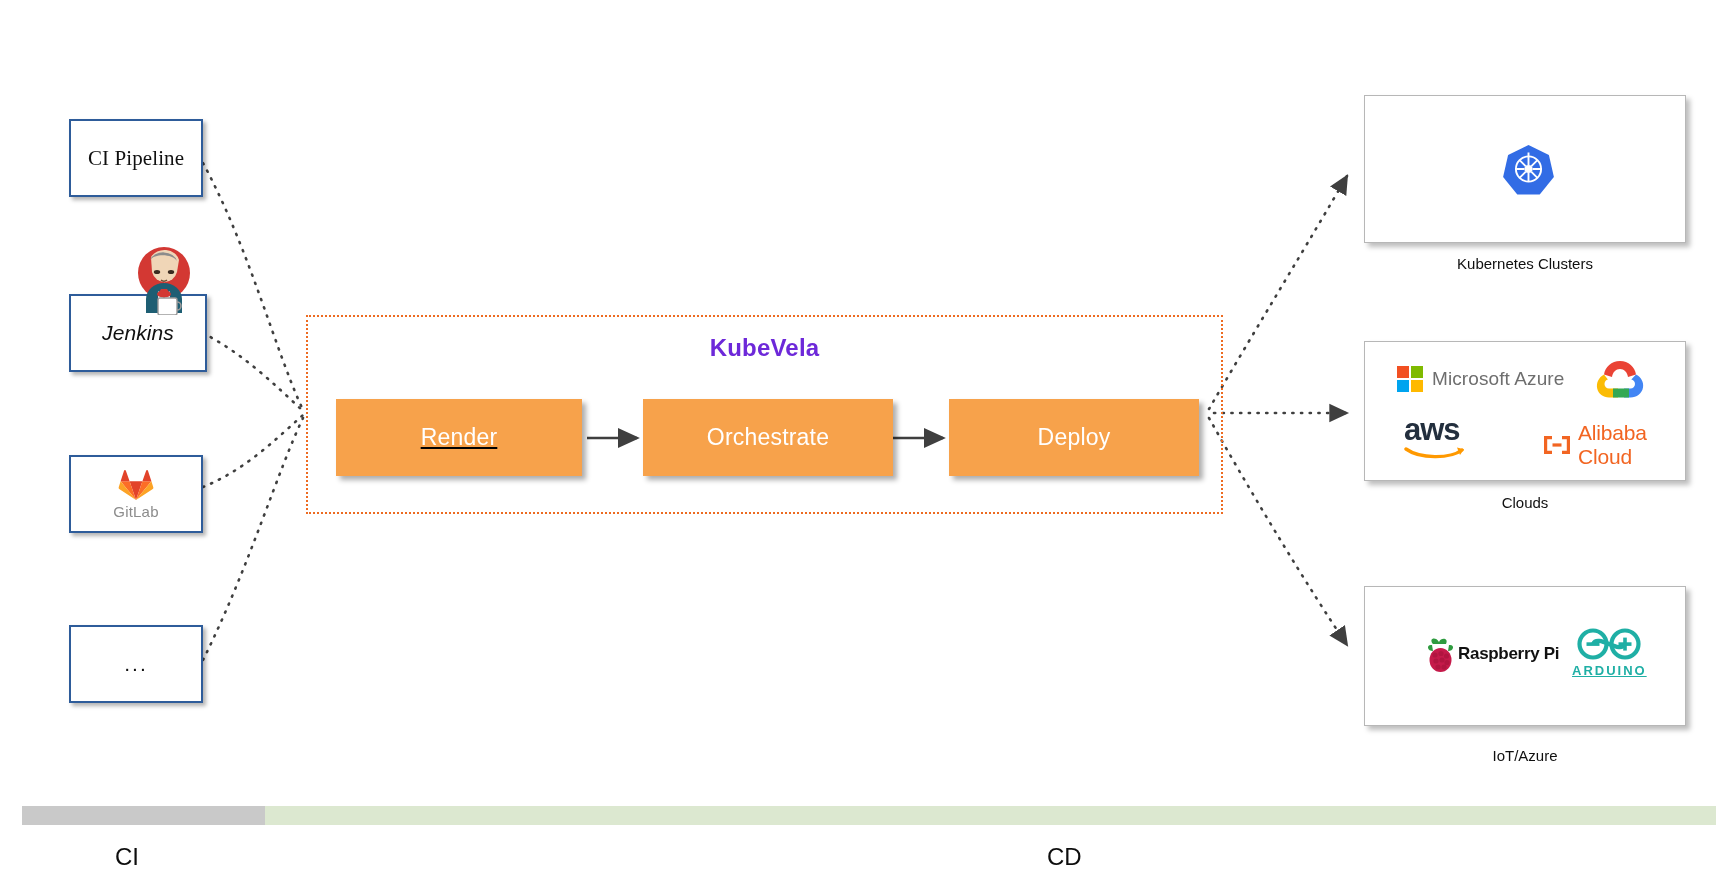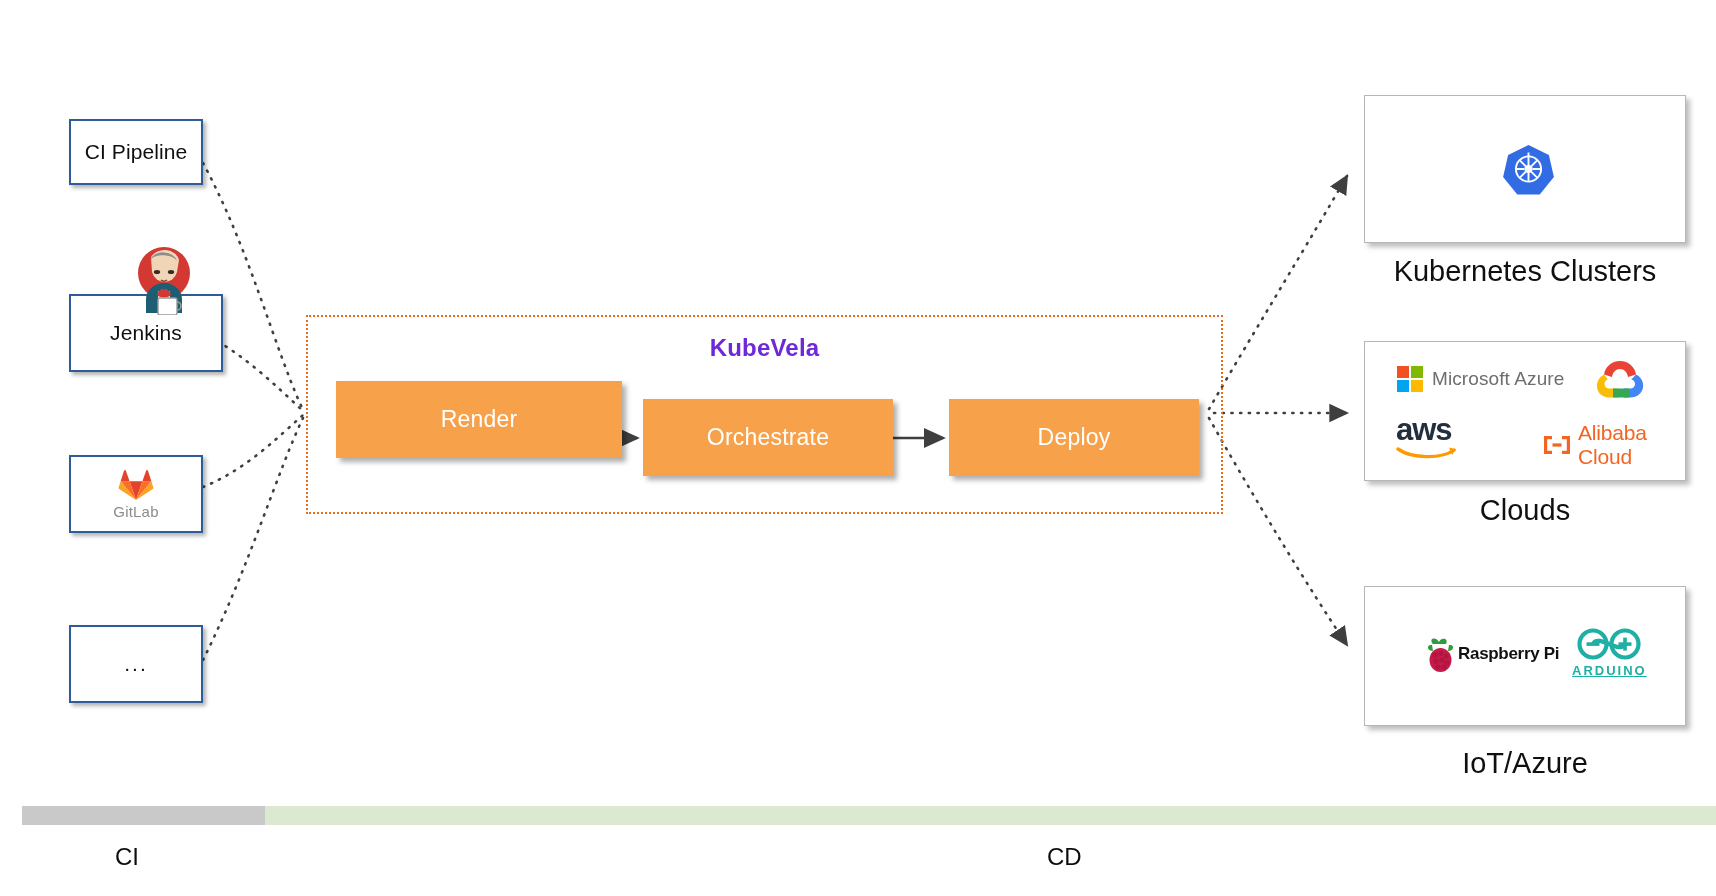--- a/index.html
+++ b/index.html
@@ -28,21 +28,21 @@
   
   .tgt-box{
     background:#ffffff;
     border:1.5px solid #b7b7b7;
     box-shadow:4px 4px 5px rgba(0,0,0,0.26);
     box-sizing:border-box;
     position:absolute;
   }
   .tgt-caption{
     position:absolute;text-align:center;width:100%;
-    font-size:29px;color:#101010;white-space:nowrap;
+    font-size:15px;color:#101010;white-space:nowrap;
   }
 
   
   #kubevela-container{
     position:absolute;
     border:2.5px dotted #ED6B21;
     box-sizing:border-box;
     background:transparent;
   }
   #kubevela-title{
@@ -108,42 +108,42 @@
       <path d="M1214,413 L 1347,413" marker-end="url(#arrowDot)"></path>
       <path d="M1209,418 C 1255,500 1310,590 1347,645" marker-end="url(#arrowDot)"></path>
     </g>
 
     <g stroke="#3f3f3f" stroke-width="2.6" fill="none">
       <path d="M587,438 L 637,438" marker-end="url(#arrowSolid)"></path>
       <path d="M893,438 L 943,438" marker-end="url(#arrowSolid)"></path>
     </g>
   </svg>
 
-  <div class="src-box abs" style="left:69px;top:119px;width:134px;height:66px;">
+  <div class="src-box abs" style="left:69px;top:119px;width:134px;height:78px;font-family:Liberation Serif, serif;">
     <span class="src-label">CI Pipeline</span>
   </div>
 
   <div class="abs" style="left:128px;top:243px;width:72px;height:72px;z-index:4;">
     <svg width="72" height="72" viewBox="0 0 72 72">
       <circle cx="36" cy="30" r="26" fill="#D33833"></circle>
       <path d="M23,14 a15,13 0 0 1 28,3 l-2,12 a13,14 0 0 1 -25,0 z" fill="#F0D6B7"></path>
       <path d="M22,17 a14,11 0 0 1 27,1 c-4,-7 -22,-8 -27,-1z" fill="#8C8C8C"></path>
       <ellipse cx="29" cy="29" rx="3.2" ry="2" fill="#3b2b20"></ellipse>
       <ellipse cx="43" cy="29" rx="3.2" ry="2" fill="#3b2b20"></ellipse>
       <path d="M33,37 q3,2.5 6,0" stroke="#6b4a33" stroke-width="1.6" fill="none"></path>
       <path d="M18,56 a18,16 0 0 1 36,0 l0,14 l-36,0 z" fill="#1E5E73"></path>
       <path d="M30,48 l6,6 l6,-6 l0,22 l-12,0 z" fill="#E6EFF2"></path>
       <path d="M30,51 l6,4 l6,-4 l-3,-5 l-6,0 z" fill="#D33833"></path>
       <ellipse cx="36" cy="51" rx="7" ry="3.6" fill="#D33833"></ellipse>
       <rect x="30" y="55" width="19" height="17" rx="2" fill="#ffffff" stroke="#9a9a9a" stroke-width="1.4"></rect>
       <path d="M49,59 a4,4 0 0 1 0,8" fill="none" stroke="#9a9a9a" stroke-width="1.6"></path>
     </svg>
   </div>
 
-  <div class="src-box abs" style="left:69px;top:294px;width:154px;height:78px;">
+  <div class="src-box abs" style="left:69px;top:294px;width:138px;height:78px;font-style:italic;">
     <span class="src-label">Jenkins</span>
   </div>
 
   <div class="src-box abs" style="left:69px;top:455px;width:134px;height:78px;flex-direction:column;gap:2px;">
     <span style="line-height:0;">
       <svg width="36" height="32" viewBox="0 0 36 32">
         <path d="M18,31 L24.4,12.2 L11.6,12.2 z" fill="#E2432A"></path>
         <path d="M18,31 L11.6,12.2 L2.6,12.2 z" fill="#FC6D26"></path>
         <path d="M2.6,12.2 L0.7,18.3 a1.4,1.4 0 0 0 0.5,1.6 L18,31 z" fill="#FCA326"></path>
         <path d="M2.6,12.2 L6.1,1.6 a0.9,0.9 0 0 1 1.7,0 L11.6,12.2 z" fill="#E2432A"></path>
@@ -156,21 +156,21 @@
   </div>
 
   <div class="src-box abs" style="left:69px;top:625px;width:134px;height:78px;">
     <span class="dots-label">...</span>
   </div>
 
   <div id="kubevela-container" style="left:306px;top:315px;width:917px;height:199px;">
     <div id="kubevela-title" style="top:17px;">KubeVela</div>
   </div>
 
-  <div class="stage-box" style="left:336px;top:381px;width:286px;height:77px;">
+  <div class="stage-box" style="left:336px;top:399px;width:246px;height:77px;text-decoration:underline;">
     <span>Render</span>
   </div>
 
   <div class="stage-box" style="left:949px;top:399px;width:250px;height:77px;">
     <span>Deploy</span>
   </div>
 
   <div class="stage-box" style="left:643px;top:399px;width:250px;height:77px;">
     <span>Orchestrate</span>
   </div>
@@ -213,21 +213,21 @@
       <svg width="52" height="42" viewBox="0 0 52 42">
         <path d="M26,3 C17.5,3 11,9 10,16.5 l8,2.5 C18.8,14 21.9,11 26,11 z" fill="#EA4335"></path>
         <path d="M26,3 c8.5,0 15,6 16,13.5 l-8,2.5 C33.2,14 30.1,11 26,11 z" fill="#EA4335"></path>
         <path d="M42,16.5 C47,19 50,24 49,29.5 C48,35.5 42.7,39.5 36.5,39.5 L30,39.5 l0,-9 l6.5,0 c2.5,0 4.5,-2 4.5,-4.5 c0,-2.2 -1.6,-4 -3.7,-4.4 z" fill="#4285F4"></path>
         <path d="M10,16.5 C4.8,19.3 2,24.8 3.2,30.6 C4.4,36 9.3,39.5 15,39.5 l9,0 l0,-9 l-9,0 c-2.5,0 -4.5,-2 -4.5,-4.5 c0,-2.1 1.4,-3.9 3.4,-4.4 z" fill="#FBBC05"></path>
         <rect x="19" y="30.5" width="16" height="9" fill="#34A853"></rect>
         <path d="M18,19 a8.6,8.6 0 0 1 16,0 z" fill="#ffffff" opacity="0"></path>
       </svg>
     </div>
 
-    <div class="logo-wrap" style="left:24px;top:74px;flex-direction:column;align-items:flex-start;">
+    <div class="logo-wrap" style="left:32px;top:74px;flex-direction:column;align-items:flex-start;">
       <span class="aws-text">aws</span>
       <span style="line-height:0;margin-top:2px;">
         <svg width="62" height="14" viewBox="0 0 62 14">
           <path d="M2,3 C16,13 46,13 58,4" stroke="#FF9900" stroke-width="3.4" fill="none" stroke-linecap="round"></path>
           <path d="M53,1.5 L60,3.2 L56,9 z" fill="#FF9900"></path>
         </svg>
       </span>
     </div>
 
     <div class="logo-wrap" style="left:170px;top:79px;">

